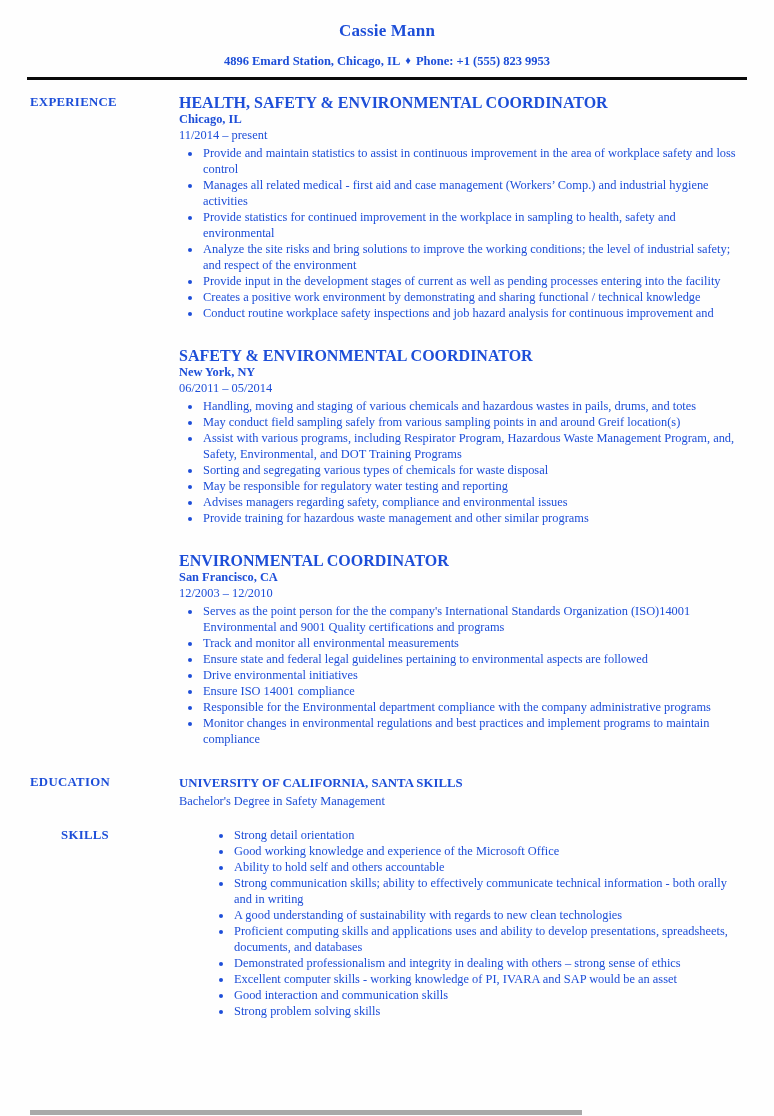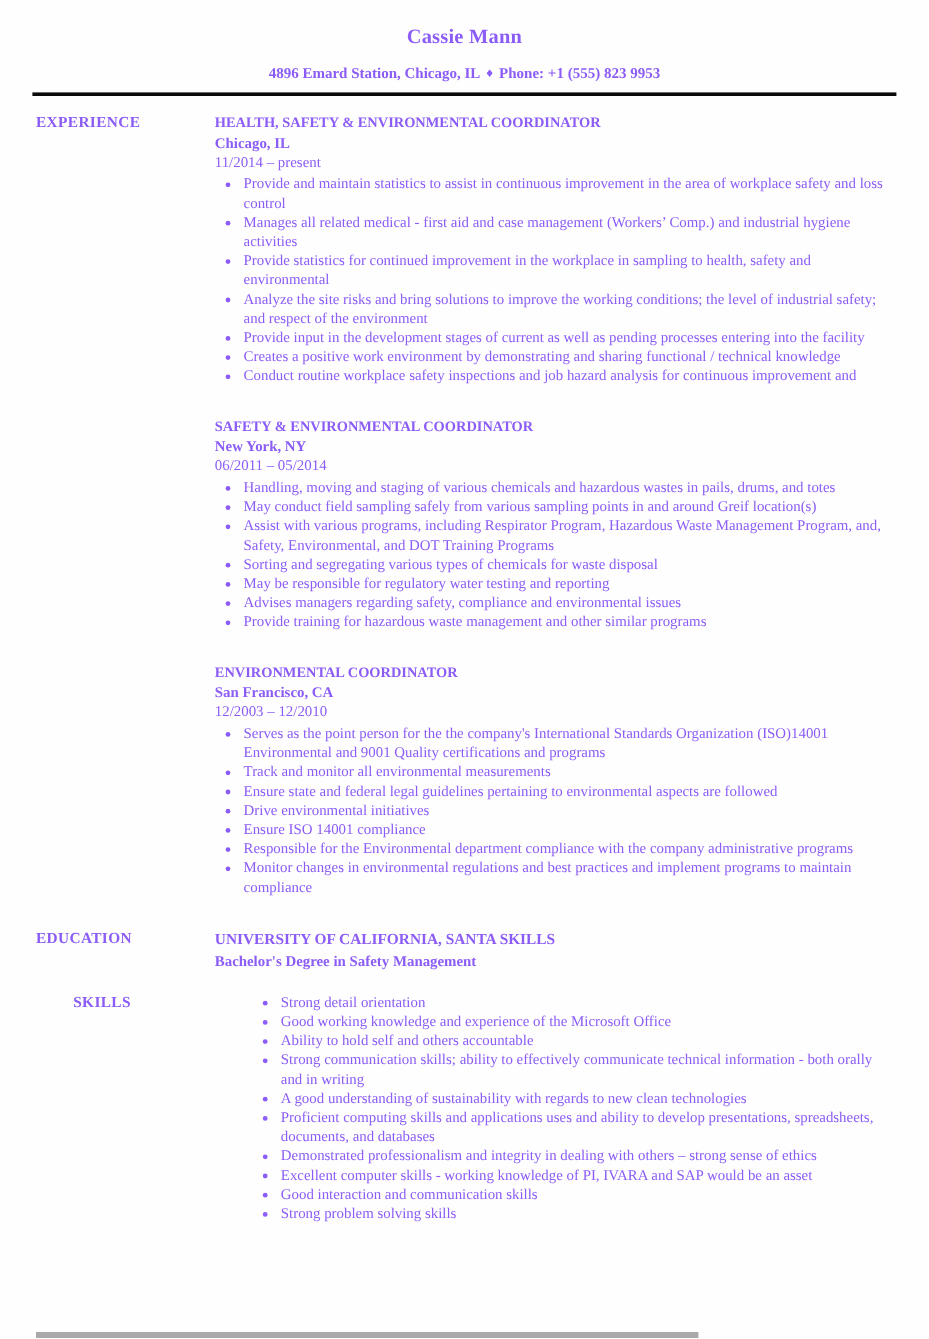--- a/index.html
+++ b/index.html
@@ -4,21 +4,21 @@
 <style>
   * { box-sizing: border-box; }
   html, body { margin: 0; padding: 0; background: #ffffff; }
   .page {
     position: relative;
     width: 774px;
     height: 1116px;
     margin: 0;
     background: #fefefe;
     font-family: "Liberation Serif", "DejaVu Serif", serif;
-    color: #8b5cf6;
+    color: #1d4ed8;
     overflow: hidden;
   }
 
   
   .header { text-align: center; padding-top: 21px; }
   .name { font-size: 17px; font-weight: bold; letter-spacing: 0.2px; }
   .contact { margin-top: 13px; font-size: 12.5px; font-weight: bold; }
   .contact .diamond { font-size: 11px; padding: 0 5px; position: relative; top: -1px; }
   .rule {
     border: none;
@@ -44,30 +44,30 @@
   .section-content {
     flex: 1 1 auto;
     padding-right: 36px;
     font-size: 12.4px;
     line-height: 16px;
   }
 
   
   .job { margin-bottom: 26px; }
   .job:last-child { margin-bottom: 0; }
-  .job-title { font-weight: bold; font-size: 12px; line-height: 17px; }
+  .job-title { font-weight: bold; font-size: 16px; line-height: 17px; }
   .job-location { font-weight: bold; line-height: 16px; }
   .job-dates { line-height: 16px; }
 
   ul.bullets { margin: 2px 0 0 0; padding: 0 0 0 23px; }
   ul.bullets li { margin: 0; padding-left: 1px; }
 
   
   .school { font-weight: bold; font-size: 12.8px; line-height: 18px; }
-  .degree { font-weight: bold; line-height: 18px; }
+  .degree { font-weight: normal; line-height: 18px; }
 
   
   .scan-bar {
     position: absolute;
     left: 30px;
     bottom: 1px;
     width: 552px;
     height: 5px;
     background: #9a9a9a;
     opacity: 0.85;

